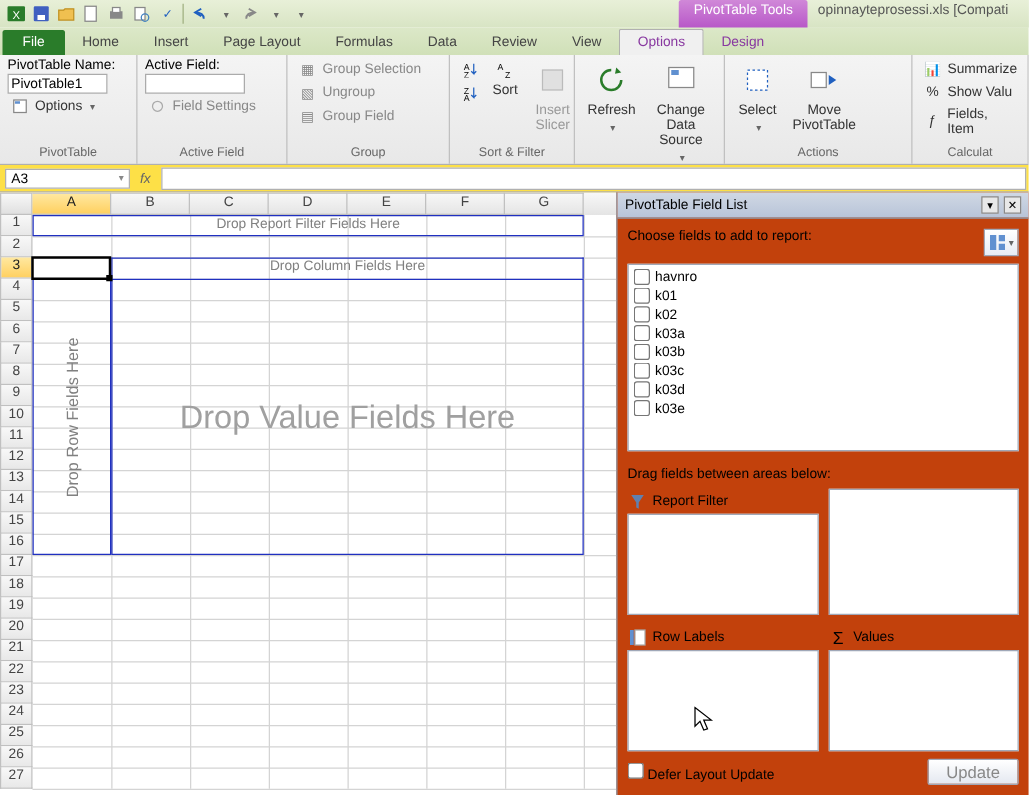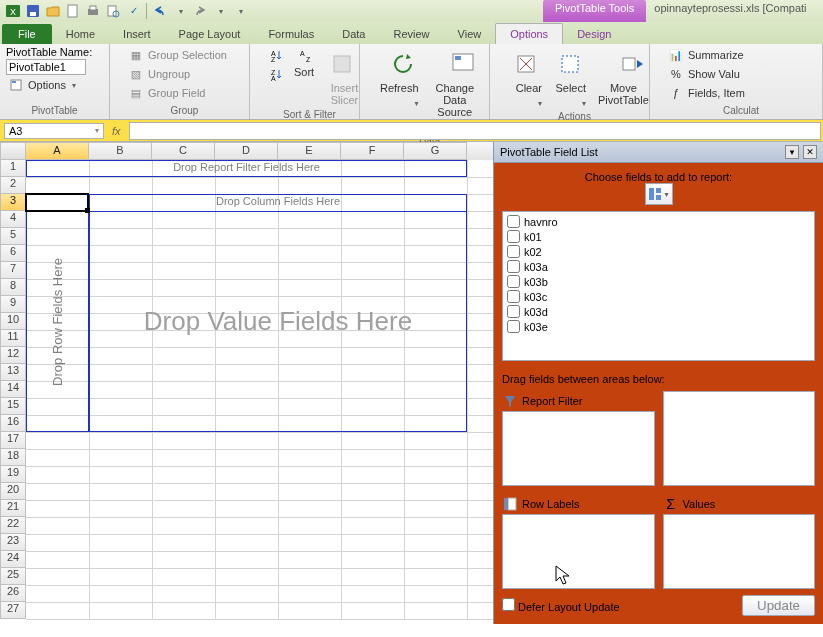--- a/index.html
+++ b/index.html
@@ -16,27 +16,27 @@
 .filename { padding: 2px 8px; color: #555; }
 
 
 .tabs { height: 22px; background: linear-gradient(#dce8c8, #d0e0b8); display: flex; align-items: flex-end; padding-left: 2px; }
 .tab-file { background: #2a7c2a; color: #fff; padding: 4px 16px; border-radius: 2px 2px 0 0; cursor: pointer; }
 .tab { padding: 4px 14px; color: #444; cursor: pointer; }
 .tab.active { background: #f0f0f0; border: 1px solid #b0b0b0; border-bottom: none; border-radius: 2px 2px 0 0; }
 .tab.context { color: #8838a0; }
 
 
-.ribbon { height: 76px; background: linear-gradient(#f4f4f4, #e8e8e8); border-bottom: 1px solid #b0b0b0; display: flex; gap: 10px; }
+.ribbon { height: 88px; background: linear-gradient(#f4f4f4, #e8e8e8); border-bottom: 1px solid #b0b0b0; display: flex; }
 .group { border-right: 1px solid #c0c0c0; padding: 2px 6px; display: flex; flex-direction: column; }
 .group-content { flex: 1; display: flex; gap: 4px; }
 .group-label { text-align: center; font-size: 10px; color: #666; padding: 1px 0; }
 .rbtn-sm { display: flex; align-items: center; gap: 4px; font-size: 11px; color: #888; padding: 1px 2px; cursor: pointer; }
 .rbtn-sm.enabled { color: #333; }
-.rbtn-lg { display: flex; flex-direction: column; align-items: flex-end; gap: 2px; font-size: 11px; color: #333; padding: 2px 4px; cursor: pointer; text-align: center; }
+.rbtn-lg { display: flex; flex-direction: column; align-items: center; gap: 2px; font-size: 11px; color: #333; padding: 2px 4px; cursor: pointer; text-align: center; }
 .rbtn-lg.disabled { color: #999; }
 .ico16 { width: 16px; height: 16px; display: inline-flex; align-items: center; justify-content: center; }
 .ico32 { width: 32px; height: 32px; display: inline-flex; align-items: center; justify-content: center; }
 .col { display: flex; flex-direction: column; justify-content: flex-start; gap: 1px; }
 .input-tiny { width: 80px; font-size: 11px; border: 1px solid #ababab; background: #fff; padding: 1px 2px; }
 .dd-arrow::after { content: '▾'; font-size: 8px; margin-left: 2px; color: #666; }
 
 
 .fbar { height: 22px; background: #fde047; border-bottom: 1px solid #b0b0b0; display: flex; align-items: center; }
 .namebox { width: 100px; background: #fff; border: 1px solid #b0b0b0; margin-left: 4px; padding: 1px 4px; display: flex; align-items: center; justify-content: space-between; }
@@ -67,21 +67,21 @@
 .pv-vals { position: absolute; left: 63px; top: 51px; width: 378px; height: 221px; border: 1px solid #2030c0; display: flex; align-items: center; justify-content: center; font-size: 26px; color: #a0a0a0; }
 .active-cell { position: absolute; left: -1px; top: 33px; width: 64px; height: 19px; border: 2px solid #000; background: rgba(255,255,255,0.3); }
 .active-cell::after { content: ''; position: absolute; right: -3px; bottom: -3px; width: 5px; height: 5px; background: #000; }
 
 
 .panel { width: 330px; background: #c2410c; border-left: 1px solid #8a9aac; display: flex; flex-direction: column; font-size: 11px; }
 .panel-hdr { background: linear-gradient(#d0d8e4, #b8c4d8); border-bottom: 1px solid #8a9aac; padding: 3px 6px; display: flex; align-items: center; justify-content: space-between; }
 .panel-hdr-btns { display: flex; gap: 4px; }
 .panel-x { width: 14px; height: 14px; border: 1px solid #888; display: flex; align-items: center; justify-content: center; font-size: 9px; cursor: pointer; background: #e8e8e8; }
 .panel-body { padding: 8px; display: flex; flex-direction: column; flex: 1; }
-.panel-row { display: flex; justify-content: space-between; align-items: center; margin-bottom: 6px; flex-direction: column; }
+.panel-row { display: flex; justify-content: space-between; margin-bottom: 6px; }
 .layout-btn { width: 28px; height: 22px; border: 1px solid #a0a8b8; background: linear-gradient(#fff,#e8ecf4); cursor: pointer; display: flex; align-items: center; justify-content: center; }
 .field-list { background: #fff; border: 1px solid #a0a8b8; height: 150px; overflow-y: scroll; padding: 2px; }
 .field-item { display: flex; align-items: center; gap: 4px; padding: 1px 2px; }
 .field-item input { margin: 0; }
 .areas-label { margin: 12px 0 6px 0; }
 .areas { display: grid; grid-template-columns: 1fr 1fr; gap: 8px; flex: 1; }
 .area { display: flex; flex-direction: column; }
 .area-hdr { display: flex; align-items: center; gap: 4px; padding: 2px 0; }
 .area-box { background: #fff; border: 1px solid #a0a8b8; flex: 1; min-height: 50px; }
 .panel-ftr { display: flex; align-items: center; justify-content: space-between; padding: 6px 0 0 0; }
@@ -177,20 +177,35 @@
               <rect x="2" y="2" width="10" height="10" fill="#fff" stroke="#888"></rect>
               <rect x="3" y="3" width="4" height="2" fill="#6090d0"></rect>
             </svg>
           </span>
           <span>Options</span>
         </div>
     </div>
     <div class="group-label">PivotTable</div>
   </div>
 
+  <div class="group" style="width:120px">
+    <div class="group-content col">
+      <div>Active Field:</div>
+      <input class="input-tiny" value="" style="">
+      <div class="rbtn-sm">
+          <span class="ico16">
+            <svg width="14" height="14">
+              <circle cx="7" cy="7" r="4" fill="none" stroke="#aaa"></circle>
+            </svg>
+          </span>
+          <span>Field Settings</span>
+        </div>
+    </div>
+    <div class="group-label">Active Field</div>
+  </div>
 
   <div class="group" style="width:130px">
     <div class="group-content col">
       <div class="rbtn-sm">
           <span class="ico16">▦</span>
           <span>Group Selection</span>
         </div>
       <div class="rbtn-sm">
           <span class="ico16">▧</span>
           <span>Ungroup</span>
@@ -269,30 +284,20 @@
           <span style="white-space:pre-line">Change Data
 Source</span>
           <span class="dd-arrow"></span>
         </div>
     </div>
     <div class="group-label">Data</div>
   </div>
 
   <div class="group" style="width:150px">
     <div class="group-content">
-      <div class="rbtn-lg">
-          <span class="ico32">
-            <svg width="28" height="28">
-              <rect x="6" y="6" width="16" height="16" fill="#fff" stroke="#888"></rect>
-              <path d="M8 8l12 12M20 8L8 20" stroke="#c04040"></path>
-            </svg>
-          </span>
-          <span>Clear</span>
-          <span class="dd-arrow"></span>
-        </div>
       <div class="rbtn-lg">
           <span class="ico32">
             <svg width="28" height="28">
               <rect x="6" y="6" width="16" height="16" fill="#fff" stroke="#2060c0" stroke-dasharray="2"></rect>
             </svg>
           </span>
           <span>Select</span>
           <span class="dd-arrow"></span>
         </div>
       <div class="rbtn-lg">

